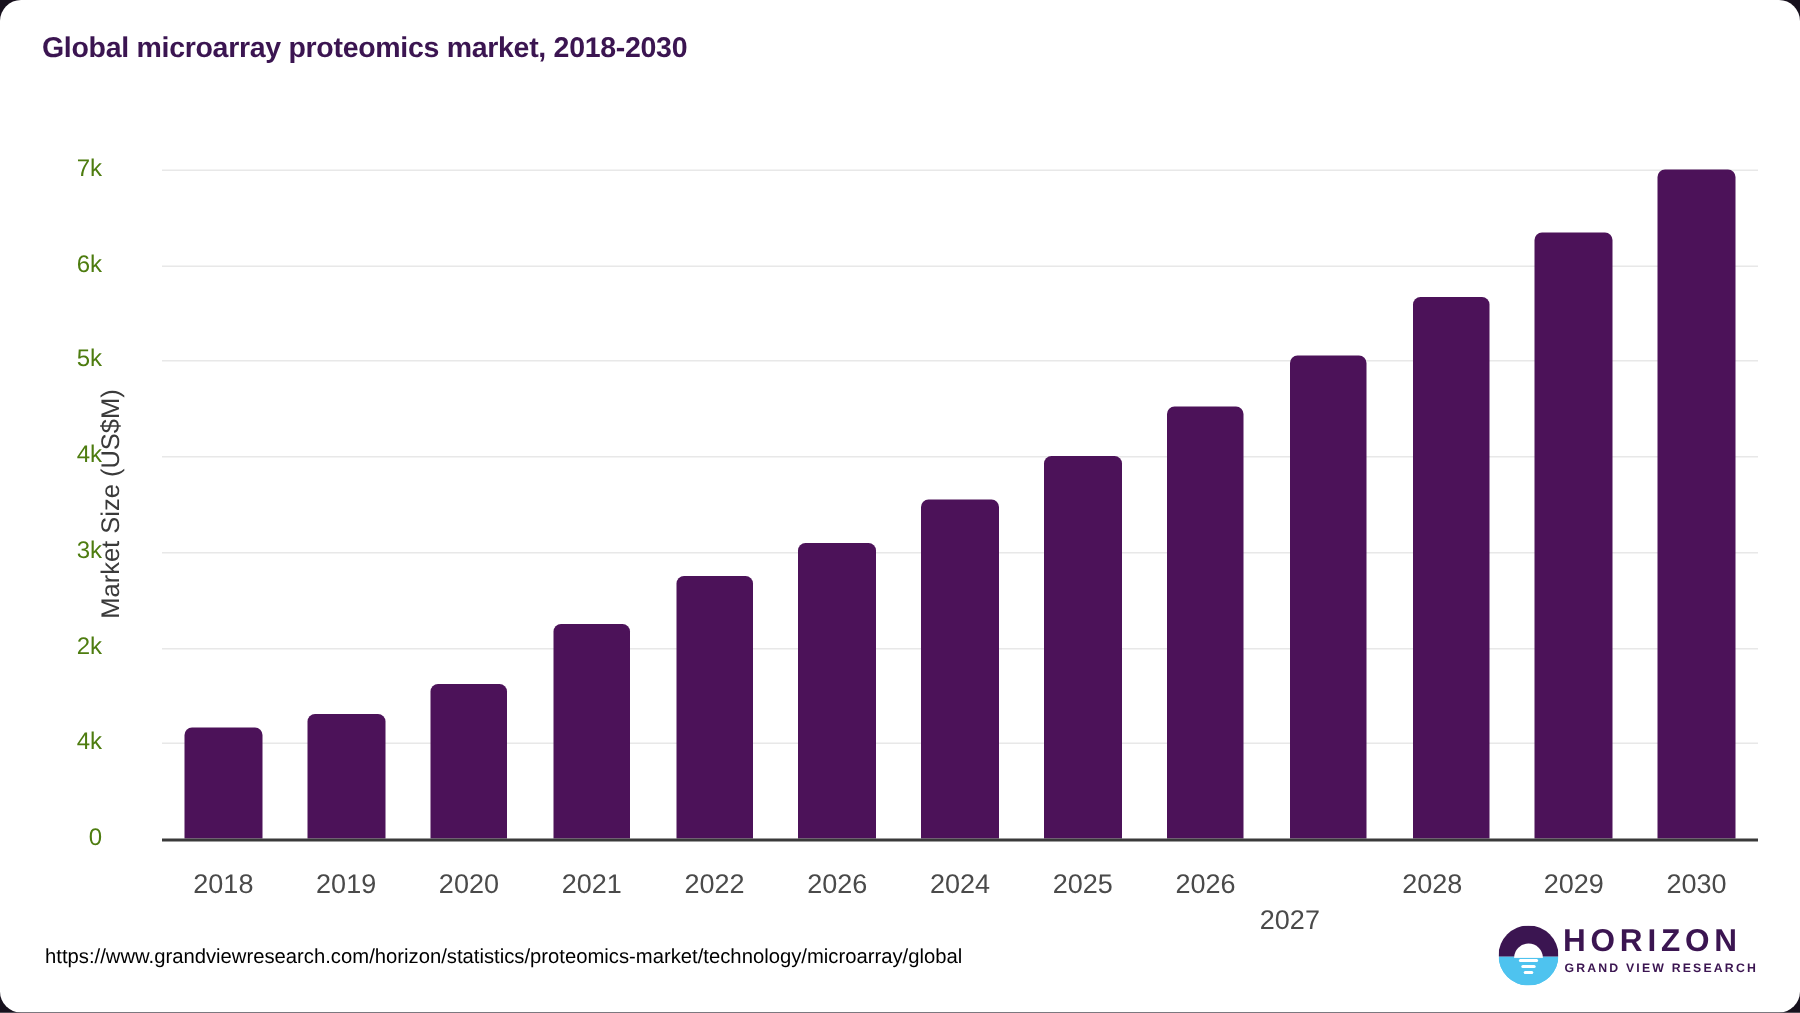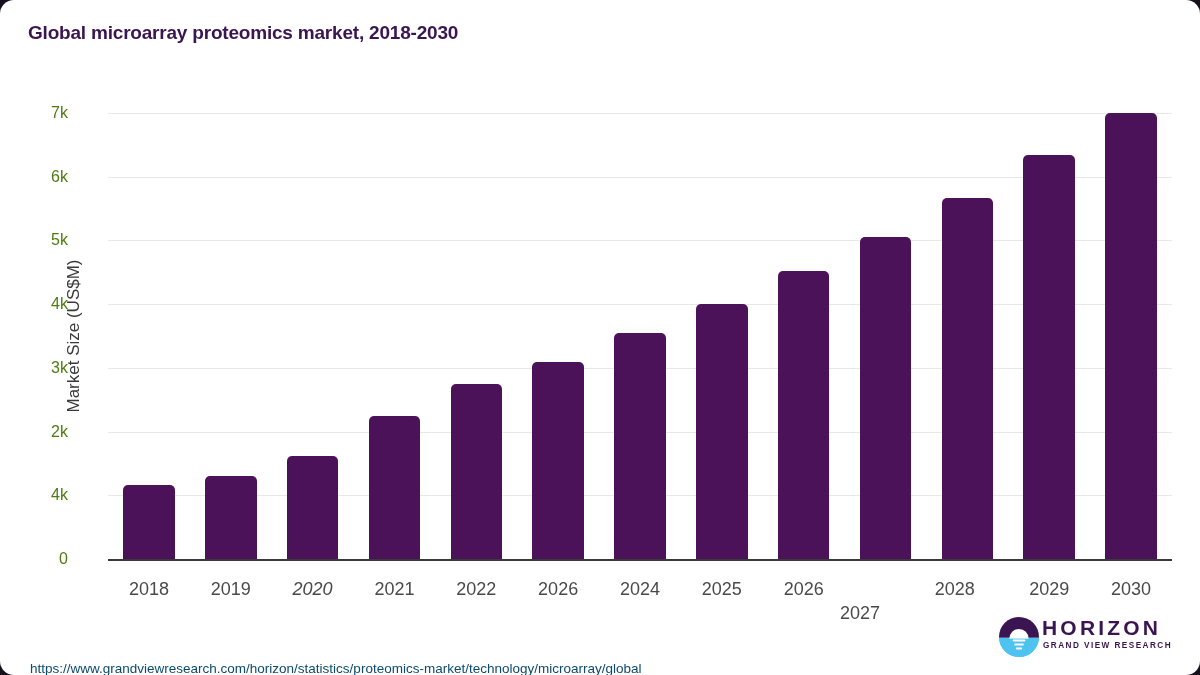--- a/index.html
+++ b/index.html
@@ -102,23 +102,22 @@
     text-align: center;
     white-space: nowrap;
   }
 
   
   #source-url {
     position: absolute;
     left: 30px;
     top: 630px;
     font-size: 13.5px;
-    color: #0c4a6e;
-    white-space: nowrap;
-    margin-top: 31px;
+    color: #000000;
+    white-space: nowrap;
   }
 
   #logo {
     position: absolute;
     right: 28px;
     top: 617px;
     display: flex;
     align-items: flex-start;
     gap: 3px;
   }
@@ -212,21 +211,21 @@
           <div class="bar" title="2029: 6340" style="height: 403.949px; background: rgb(76, 18, 89);"></div>
         </div>
         <div class="bar-group" style="left: 997.295px; width: 51.5631px; height: 446px;">
           <div class="bar" title="2030: 7040" style="height: 448.549px; background: rgb(76, 18, 89);"></div>
         </div>
       </div>
     <div id="axis-baseline"></div>
     <div id="x-tick-labels">
         <div class="x-tick-label" style="left: 0px; width: 81.8462px;">2018</div>
         <div class="x-tick-label" style="left: 81.8462px; width: 81.8462px;">2019</div>
-        <div class="x-tick-label" style="left: 163.692px; width: 81.8462px; font-style: italic;">2020</div>
+        <div class="x-tick-label" style="left: 163.692px; width: 81.8462px;">2020</div>
         <div class="x-tick-label" style="left: 245.538px; width: 81.8462px;">2021</div>
         <div class="x-tick-label" style="left: 327.385px; width: 81.8462px;">2022</div>
         <div class="x-tick-label" style="left: 409.231px; width: 81.8462px;">2026</div>
         <div class="x-tick-label" style="left: 491.077px; width: 81.8462px;">2024</div>
         <div class="x-tick-label" style="left: 572.923px; width: 81.8462px;">2025</div>
         <div class="x-tick-label" style="left: 654.769px; width: 81.8462px;">2026</div>
         <div class="x-tick-label" style="left: 711px; width: 81.8462px; margin-top: 24px;">2027</div>
         <div class="x-tick-label" style="left: 785px; width: 81.8462px; text-align: right;">2028</div>
         <div class="x-tick-label" style="left: 900.308px; width: 81.8462px;">2029</div>
         <div class="x-tick-label" style="left: 982.154px; width: 81.8462px;">2030</div>

